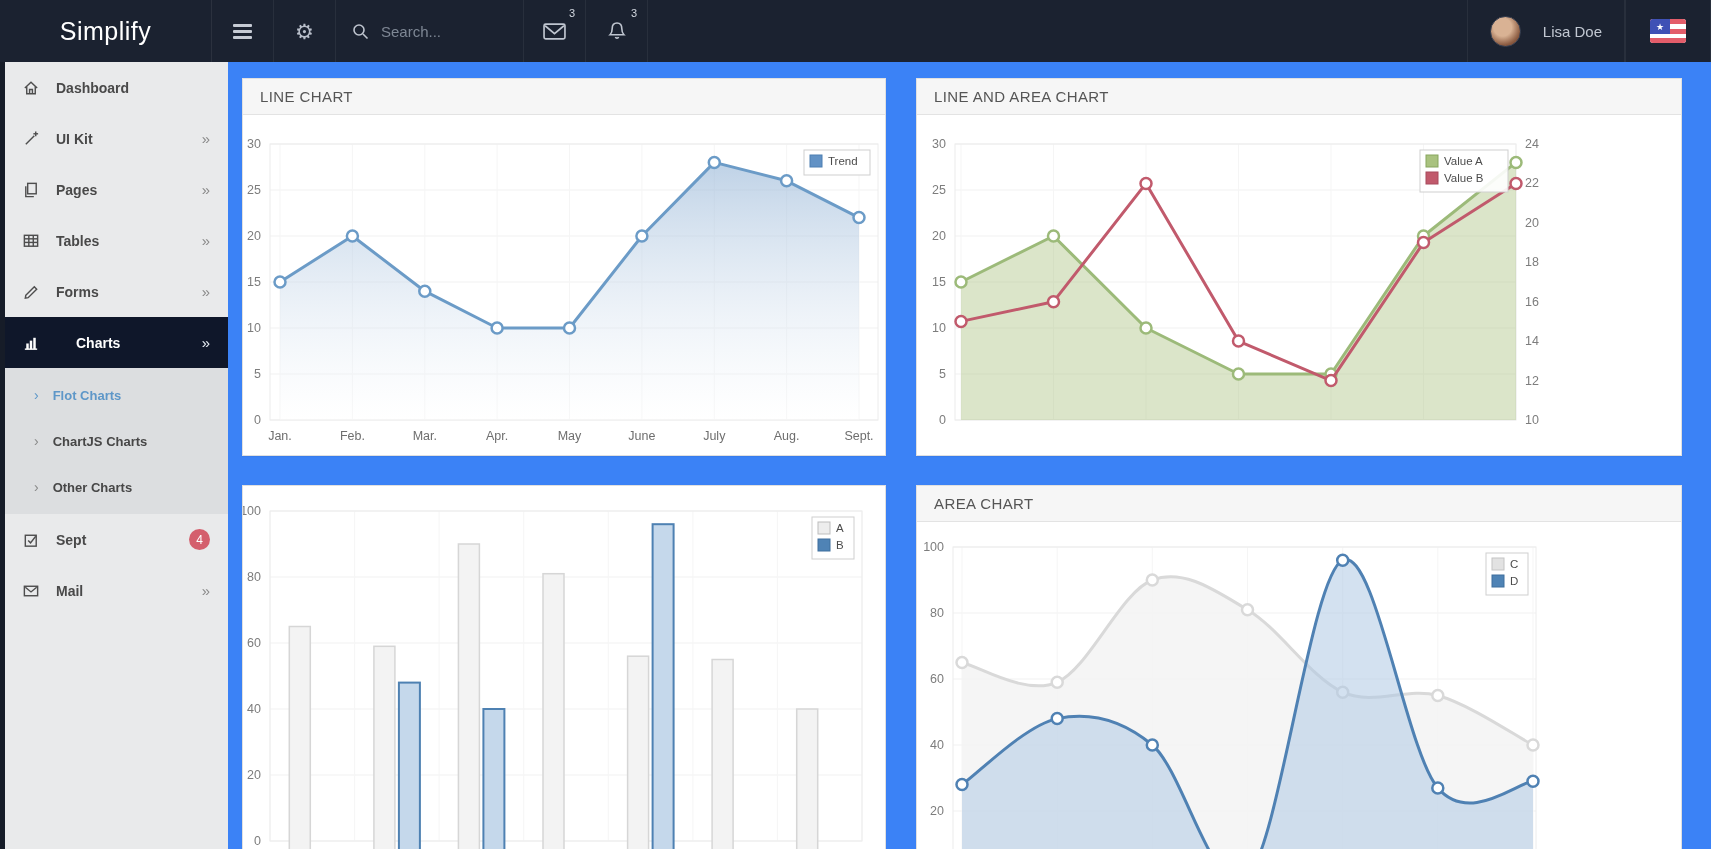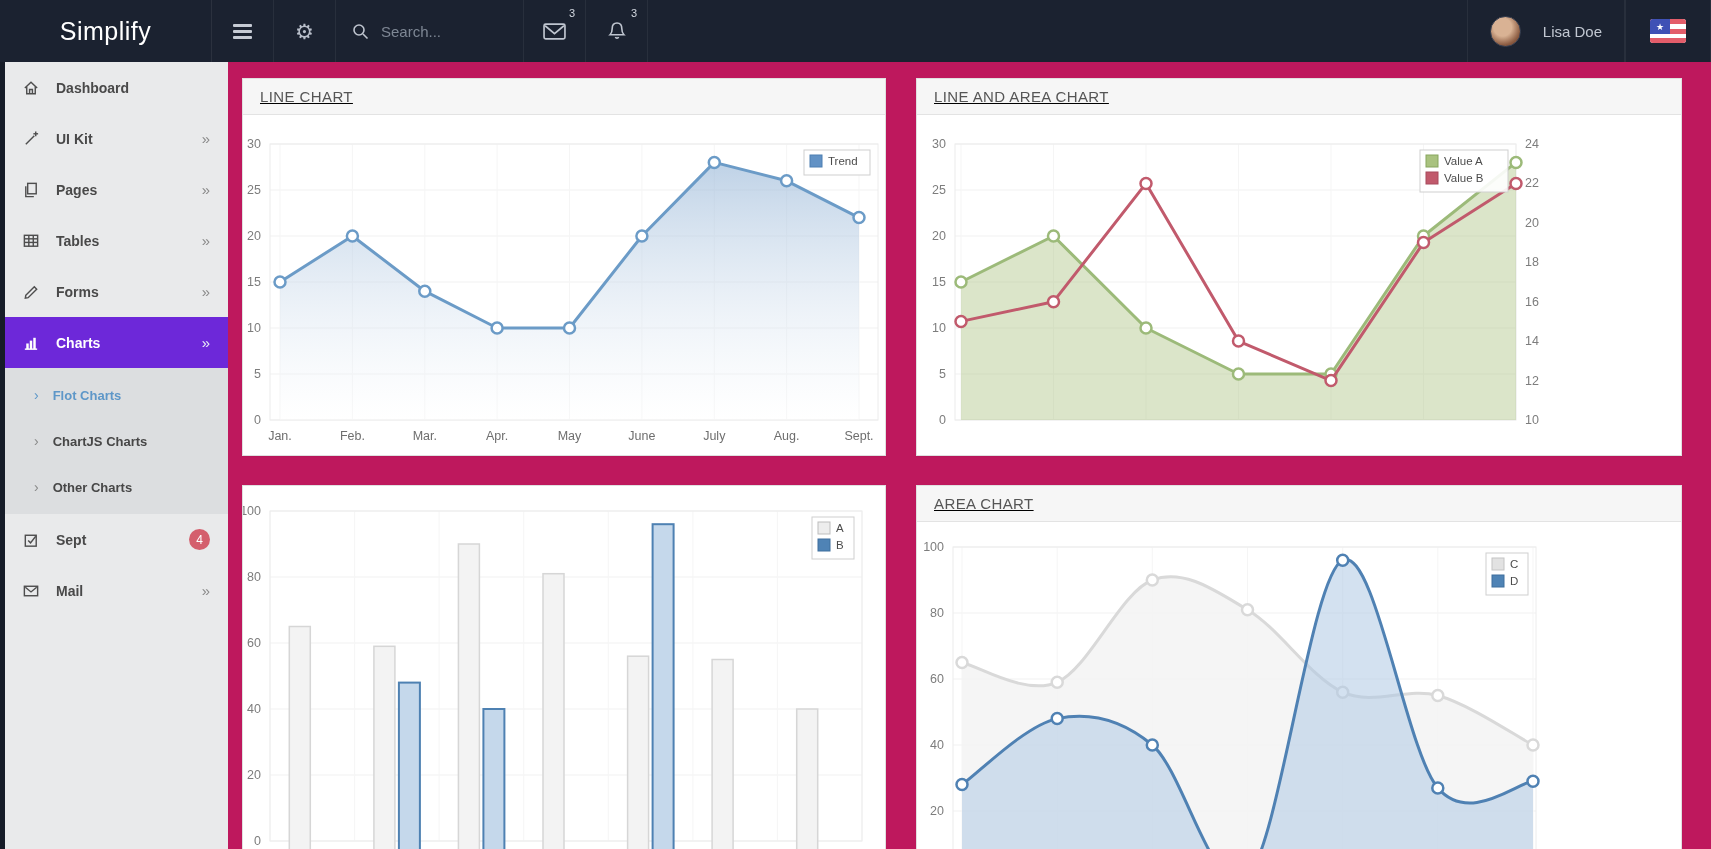--- a/index.html
+++ b/index.html
@@ -37,35 +37,35 @@
   .nav-ico-svg{stroke:#bfc5cf;fill:none;stroke-width:1.6;}
 
   
   .edge-strip{position:absolute;left:0;top:62px;bottom:0;width:5px;background:#161c28;z-index:20;}
   .sidebar{position:absolute;left:5px;top:62px;bottom:0;width:223px;background:#e9eaeb;z-index:20;}
   .s-item{height:51px;display:flex;align-items:center;padding:0 18px 0 17px;cursor:pointer;}
   .s-ico{width:34px;display:flex;align-items:center;}
   .s-ico svg{stroke:#4e4e4e;fill:none;stroke-width:1.5;}
   .s-lbl{flex:1;font-size:14px;font-weight:bold;color:#494949;}
   .s-chev{color:#8a8a8a;font-size:15px;}
-  .s-item.active{background:#6d28d9;}
+  .s-item.active{background:#0f172a;gap:20px;}
   .s-item.active .s-lbl{color:#ffffff;}
   .s-item.active .s-chev{color:#e8eef5;}
   .s-item.active .s-ico svg{stroke:#ffffff;}
   .submenu{background:#dcdee0;padding:4px 0;}
   .sub-item{height:46px;display:flex;align-items:center;padding-left:29px;cursor:pointer;gap:14px;}
   .sub-chev{color:#8a8a8a;font-size:14px;}
   .sub-lbl{font-size:13px;font-weight:bold;color:#474747;}
   .sub-item.active .sub-lbl{color:#5e97c8;}
   .sub-item.active .sub-chev{color:#5e97c8;}
   .badge-pill{min-width:21px;height:21px;border-radius:11px;background:#d45f6d;color:#fff;
     font-size:12px;display:flex;align-items:center;justify-content:center;padding:0 6px;}
 
   
-  .content{position:absolute;left:228px;top:62px;right:0;bottom:0;background:#be185d;overflow:hidden;text-decoration:underline;}
+  .content{position:absolute;left:228px;top:62px;right:0;bottom:0;background:#3b82f6;overflow:hidden;}
   .row{display:flex;gap:30px;margin-left:14px;}
   .row1{margin-top:16px;}
   .row2{margin-top:29px;}
   .panel{background:#ffffff;border:1px solid #e0e0e0;box-shadow:0 1px 1px rgba(0,0,0,0.04);}
   .panel.w1{width:644px;}
   .panel.w2{width:766px;}
   .panel-hd{height:36px;background:#f6f6f6;border-bottom:1px solid #e3e3e3;
     display:flex;align-items:center;padding:0 17px;}
   .panel-title{font-size:15px;color:#555555;letter-spacing:0.4px;}
   .panel-bd{background:#ffffff;}

